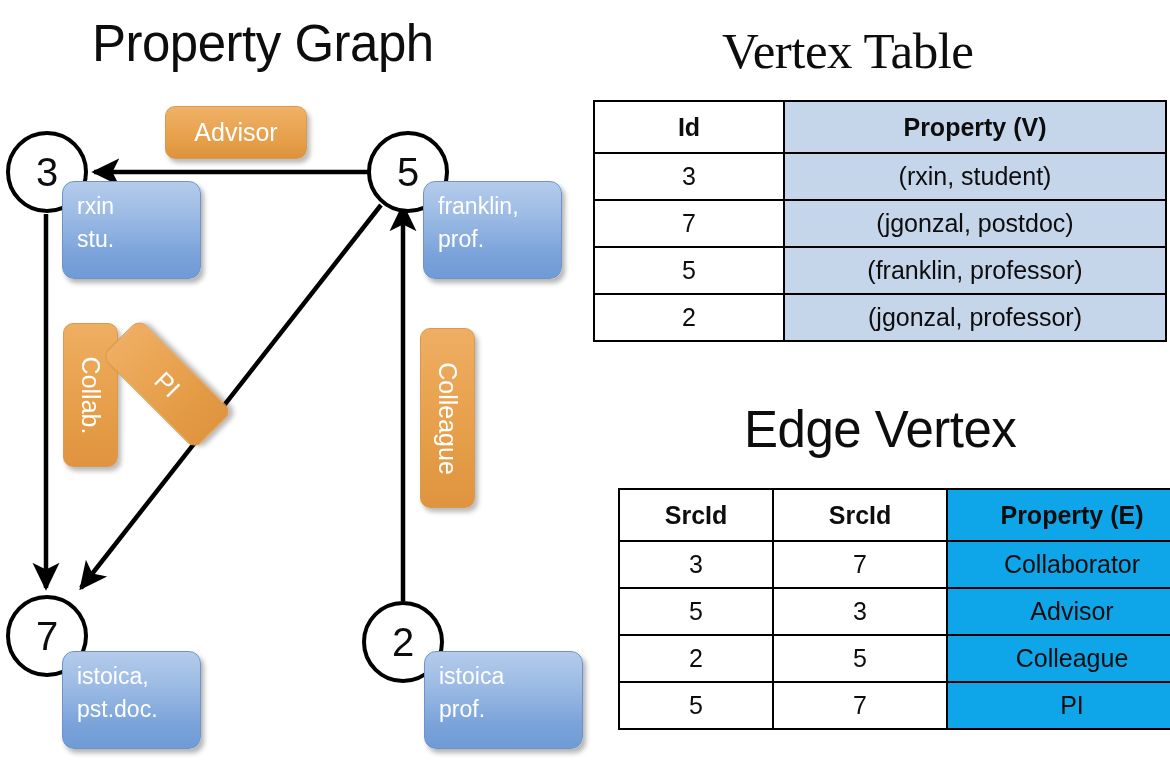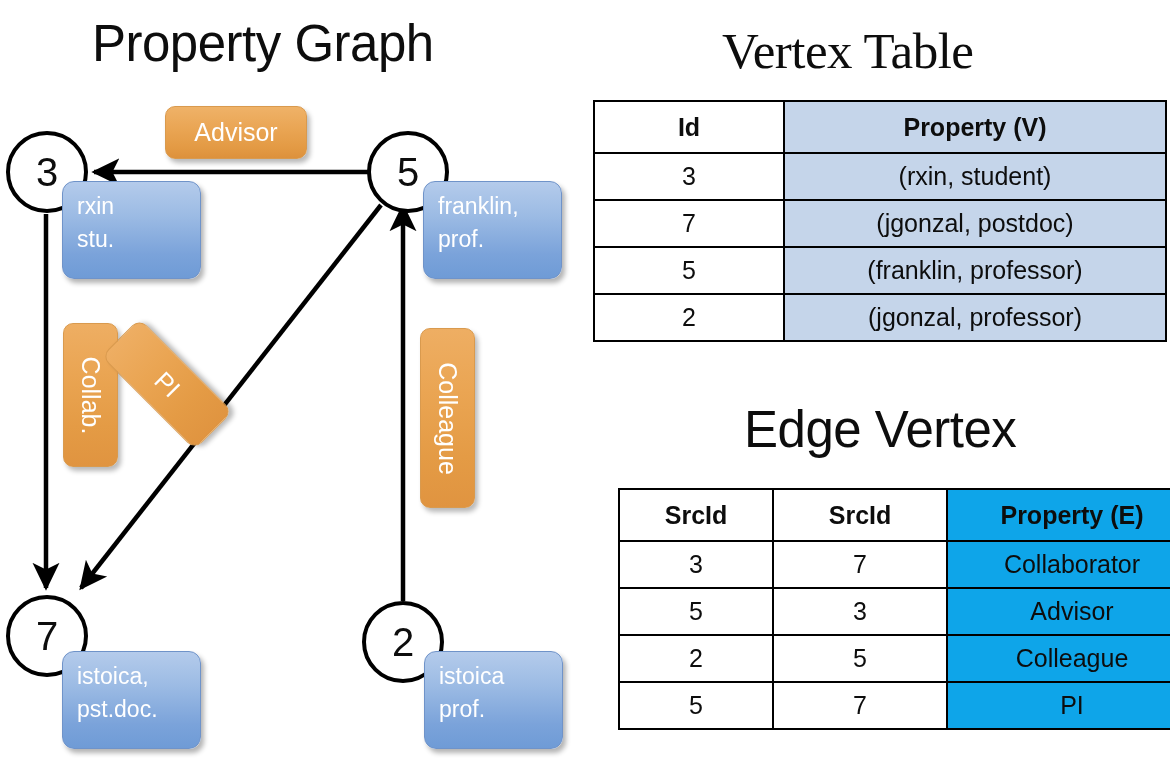--- a/index.html
+++ b/index.html
@@ -70,21 +70,21 @@
     font-size: 23px;
     line-height: 1.42;
     background: linear-gradient(to bottom, #b4cbeb 0%, #9cbbe4 35%, #7ba3da 75%, #6f9bd6 100%);
     border: 1px solid #6f93c9;
     box-shadow: 3px 4px 5px rgba(0,0,0,0.30);
     white-space: pre-line;
   }
   #bubble-rxin     { left: 62px;  top: 93px;  width: 139px; height: 98px; }
   #bubble-franklin { left: 423px; top: 93px;  width: 139px; height: 98px; }
   #bubble-jgonzal  { left: 62px;  top: 563px; width: 139px; height: 98px; }
-  #bubble-istoica  { left: 424px; top: 563px; width: 139px; height: 98px; }
+  #bubble-istoica  { left: 424px; top: 563px; width: 159px; height: 98px; }
 
   
   .edge-tag {
     position: absolute;
     box-sizing: border-box;
     border-radius: 10px;
     color: #ffffff;
     font-size: 25px;
     line-height: 1;
     background: linear-gradient(to bottom, #eeae63 0%, #eaa553 35%, #e49b45 72%, #e09440 100%);

